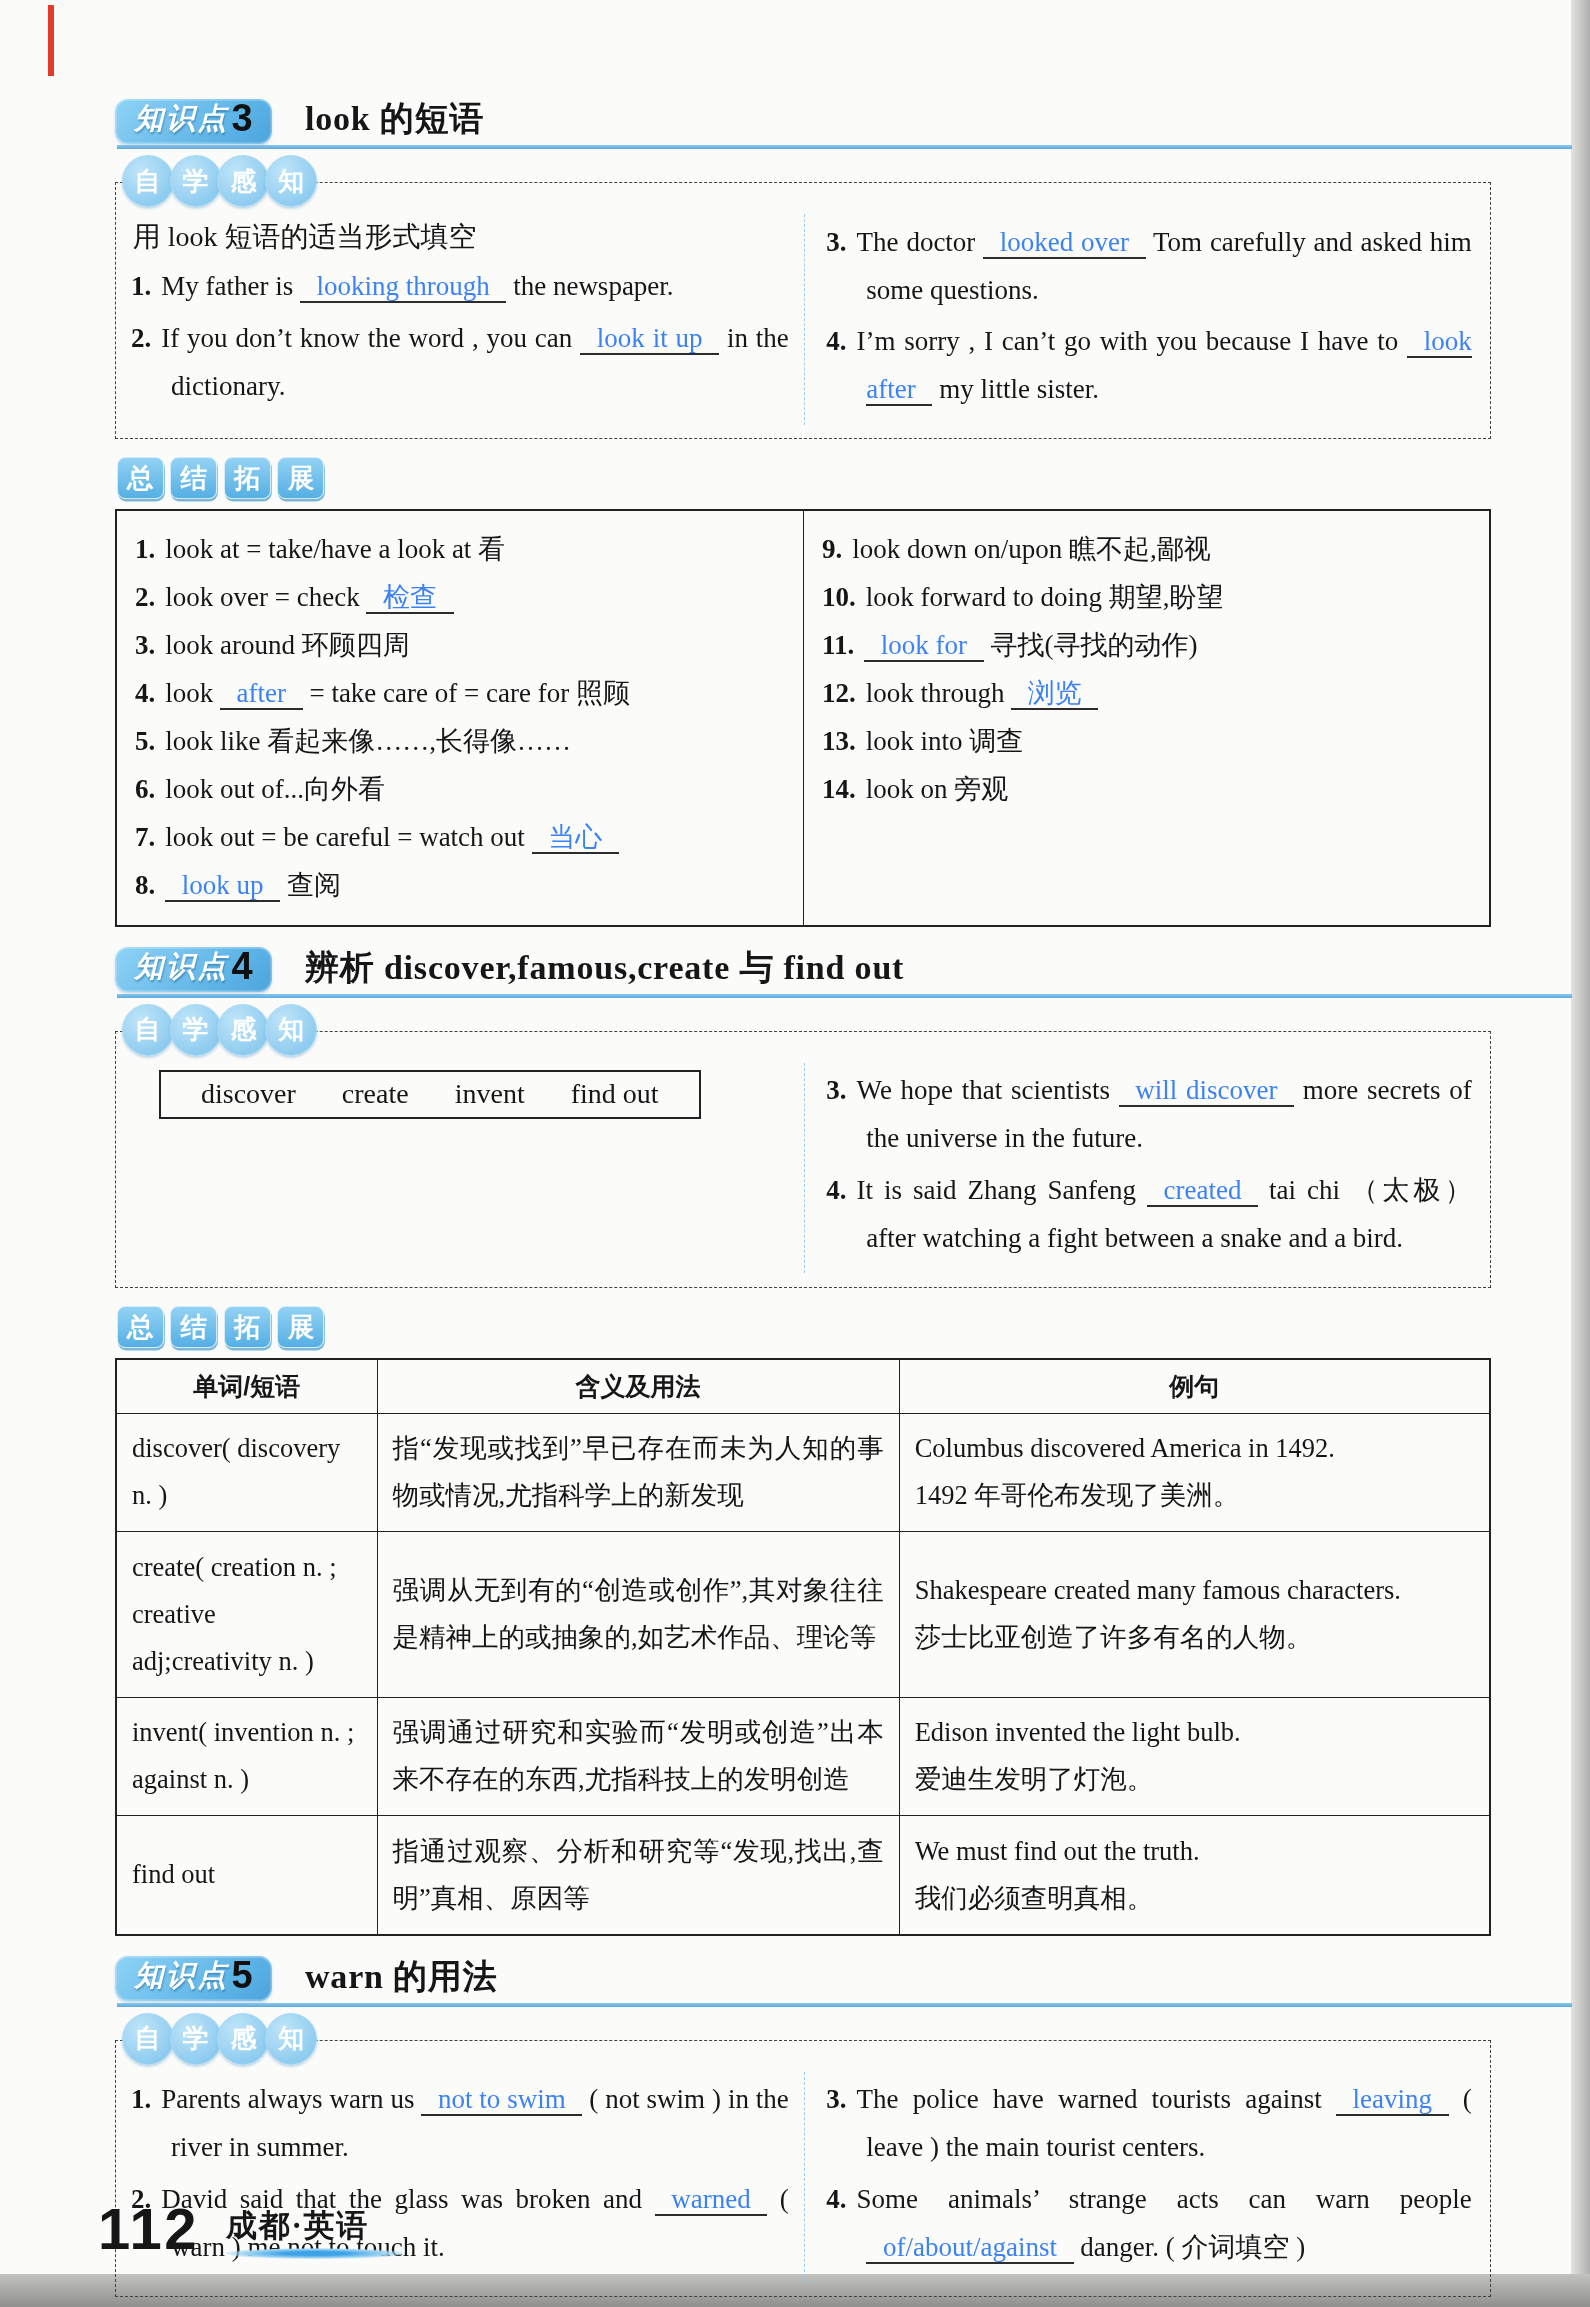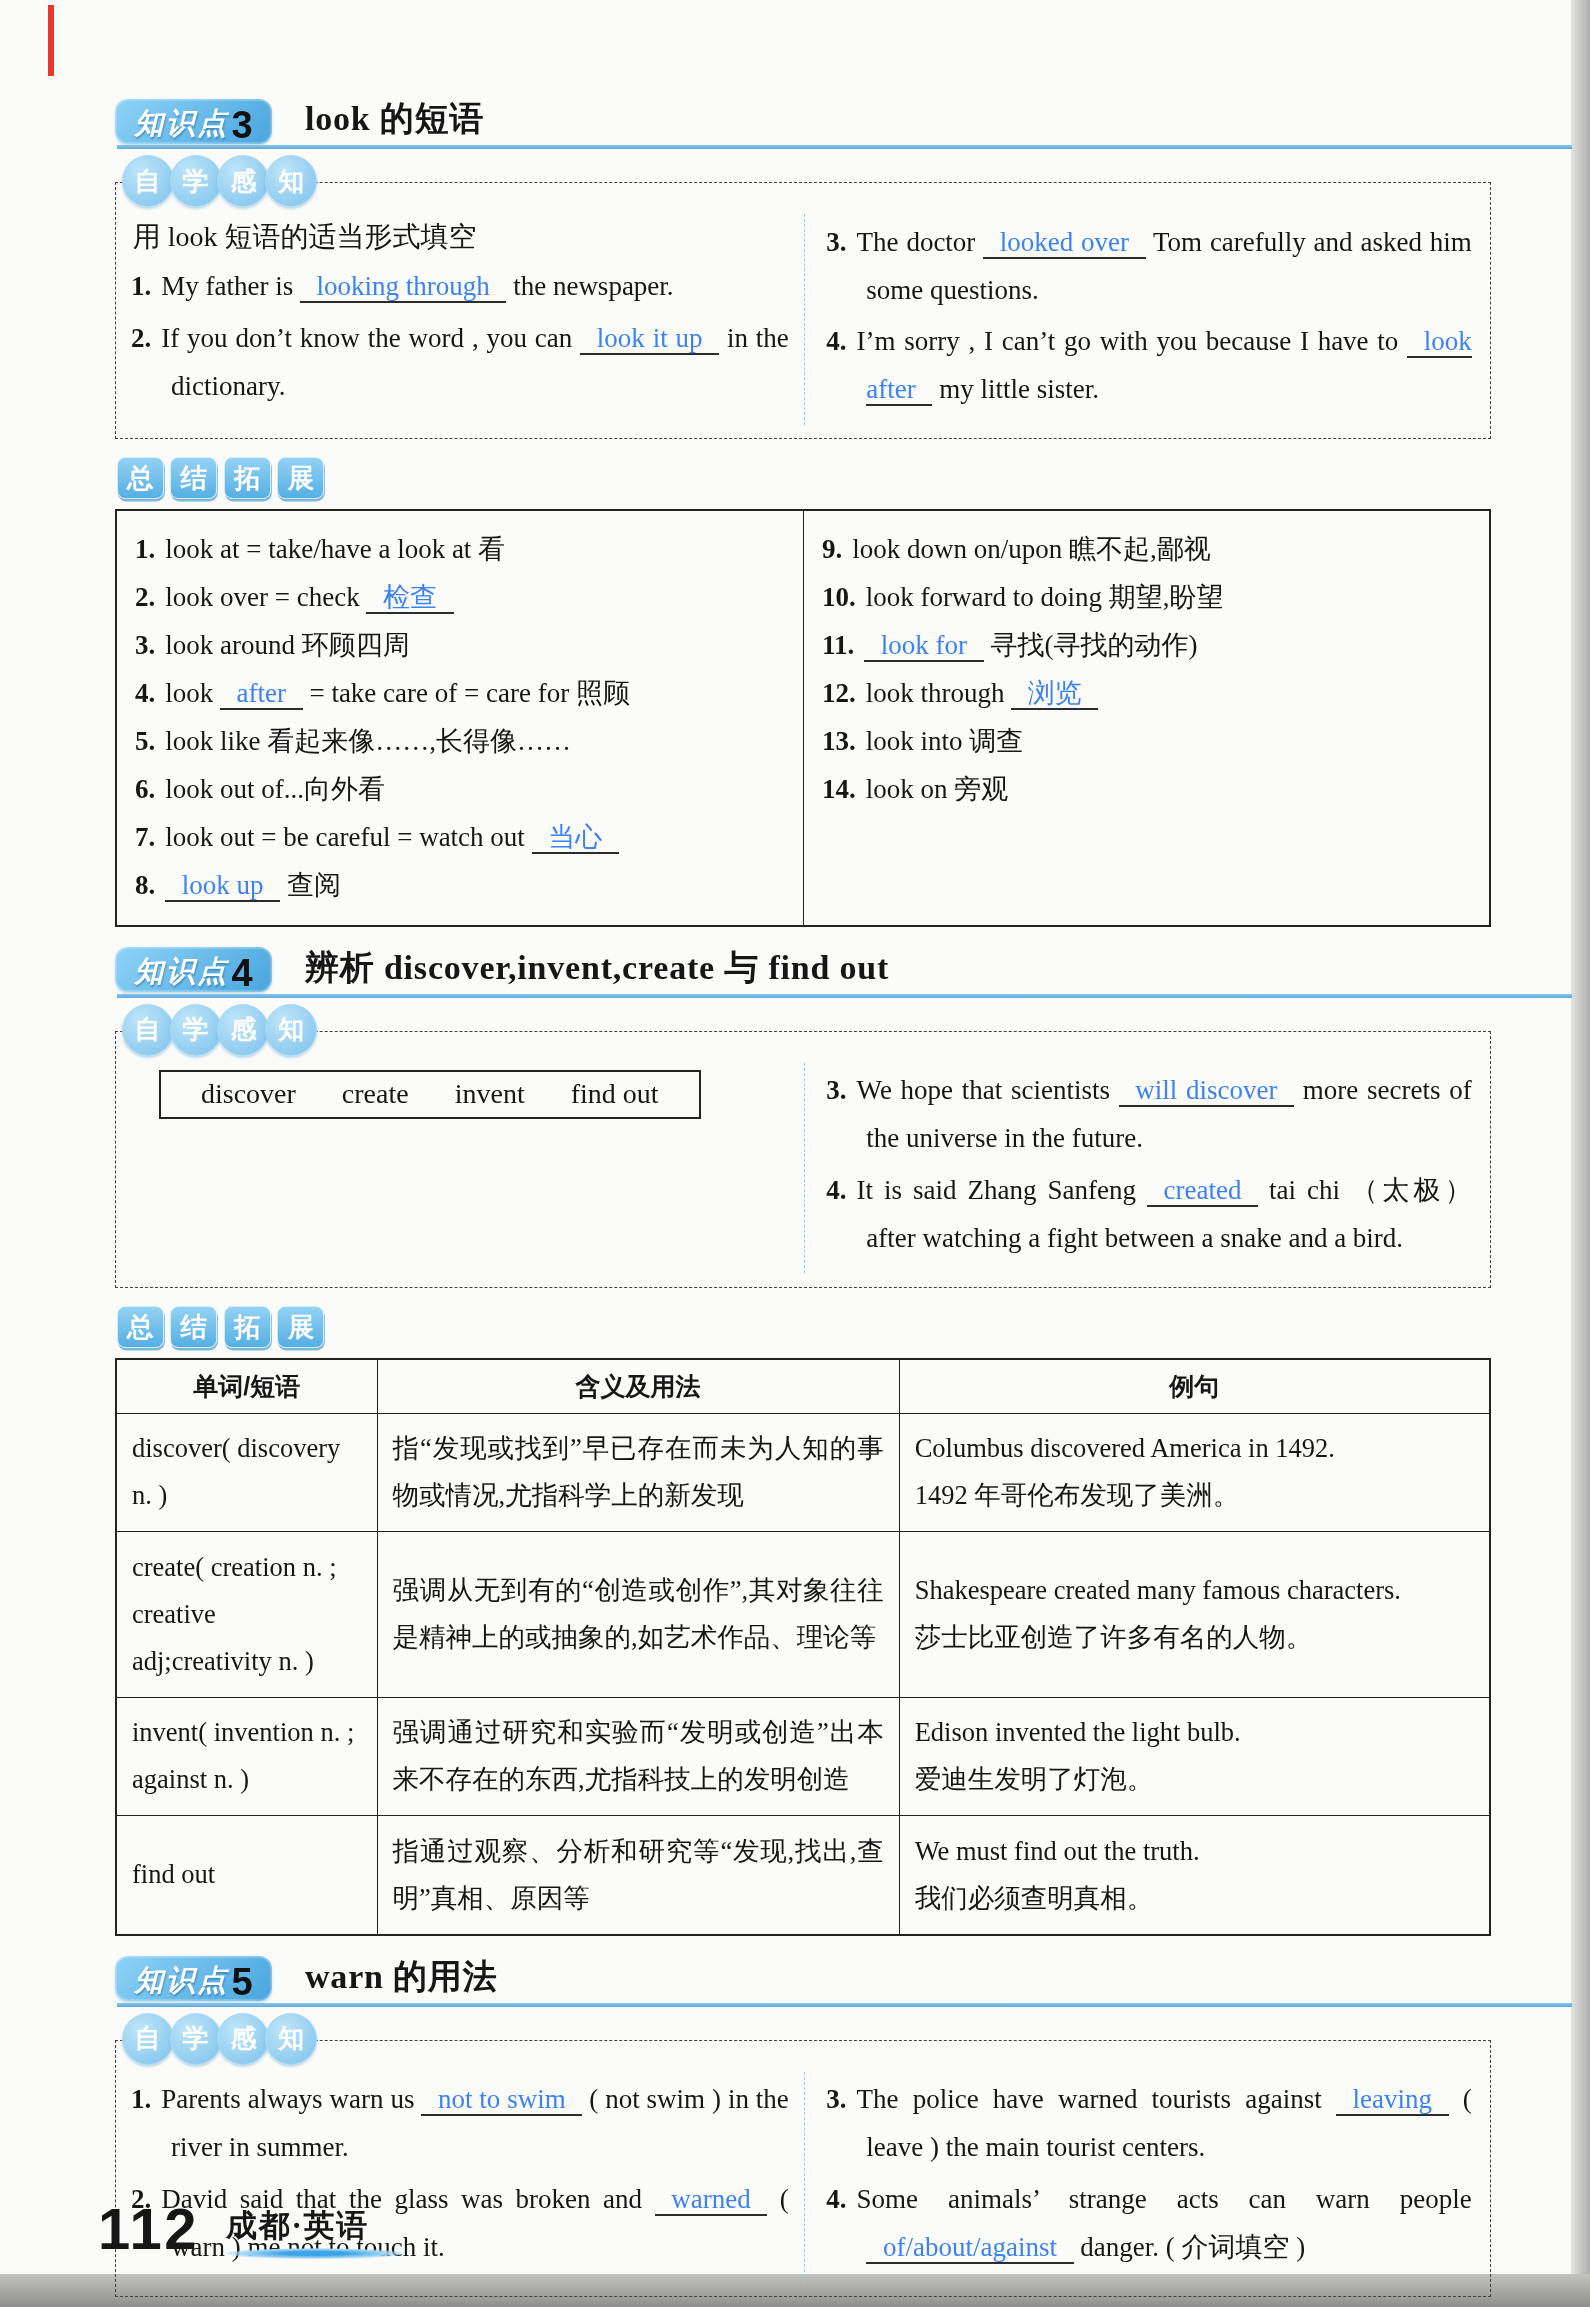--- a/index.html
+++ b/index.html
@@ -10,21 +10,21 @@
   .edge-bottom { position:absolute; left:0; bottom:0; width:100%; height:33px;
     background:linear-gradient(#c2c2c0,#8f8f8d); }
   .red-mark { position:absolute; left:48px; top:5px; width:5.8px; height:71px; background:#e23b2e; }
 
   .content { position:absolute; left:115px; top:96px; width:1376px; }
 
   
   .kp-header { position:relative; display:flex; align-items:flex-end; gap:33px; margin-top:18px; }
   .kp-rule { position:absolute; left:1.7px; bottom:-5.8px; width:calc(100% + 79px); height:4.1px;
     background:linear-gradient(#8cc8ec,#5aabdd); }
-  .kp-badge { position:relative; z-index:1; display:flex; align-items:flex-end; justify-content:center;
+  .kp-badge { position:relative; z-index:1; display:flex; align-items:flex-start; justify-content:center;
     width:157px; height:45px; border-radius:13.2px;
     background:linear-gradient(135deg,#8ed3f6 0%,#5db3e6 70%,#4aa4dd 100%);
     box-shadow:inset 0 0 0 1.7px rgba(255,255,255,.28), 0 1.7px 2.5px rgba(120,170,210,.35); }
   .kp-chars { color:#fff; font-weight:bold; font-style:italic; font-size:29px; letter-spacing:2.5px;
     text-shadow:0.8px 1.7px 1.7px rgba(25,90,140,.45); }
   .kp-num { color:#101010; font-weight:bold; font-size:38px; line-height:1;
     font-family:"Liberation Sans","DejaVu Sans",sans-serif; margin-left:2.5px; }
   .kp-title { font-size:34px; font-weight:bold; letter-spacing:0.8px; padding-bottom:1.7px; }
 
   
@@ -149,21 +149,21 @@
           <div class="ph-item"><span class="num">14.</span>look on 旁观</div>
         </div>
     </div>
 
     <div class="kp-header">
       <div class="kp-rule"></div>
       <div class="kp-badge">
         <span class="kp-chars">知识点</span>
         <span class="kp-num">4</span>
       </div>
-      <div class="kp-title">辨析 discover,invent,create 与 find out</div>
+      <div class="kp-title">辨析 discover,famous,create 与 find out</div>
     </div>
 
     <div class="zx-row">
         <span class="zx-circle">自</span>
         <span class="zx-circle">学</span>
         <span class="zx-circle">感</span>
         <span class="zx-circle">知</span>
       </div>
 
     <div class="dash-box">

